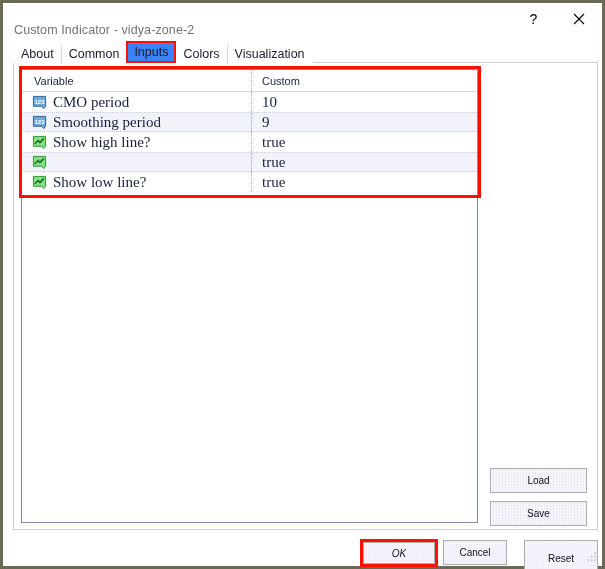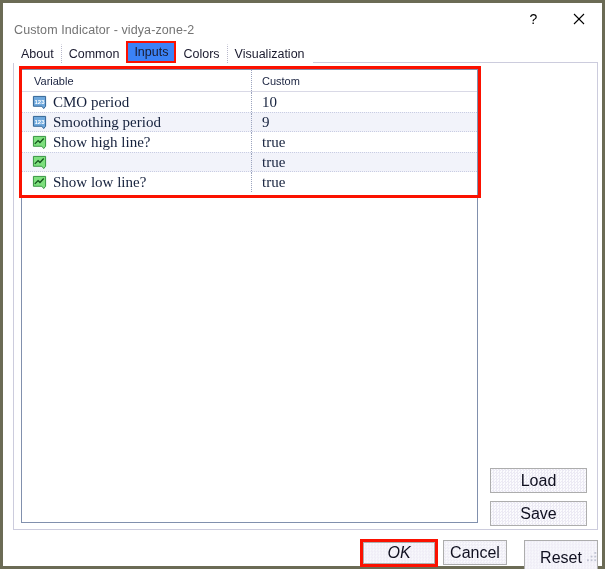--- a/index.html
+++ b/index.html
@@ -200,21 +200,21 @@
   }
 
   
   .btn {
     position: absolute;
     box-sizing: border-box;
     border: 1px solid #adadad;
     background:
       repeating-conic-gradient(#eceaf4 0% 25%, #fbfbfe 0% 50%) 50% / 3px 3px;
     font-family: "Liberation Sans", sans-serif;
-    font-size: 16px;
+    font-size: 10px;
     color: #101020;
     text-align: center;
     cursor: default;
     padding: 0;
     line-height: normal;
     display: flex;
     align-items: center;
     justify-content: center;
   }
   .btn-load { left: 487px; top: 465px; width: 97px; height: 25px; }

